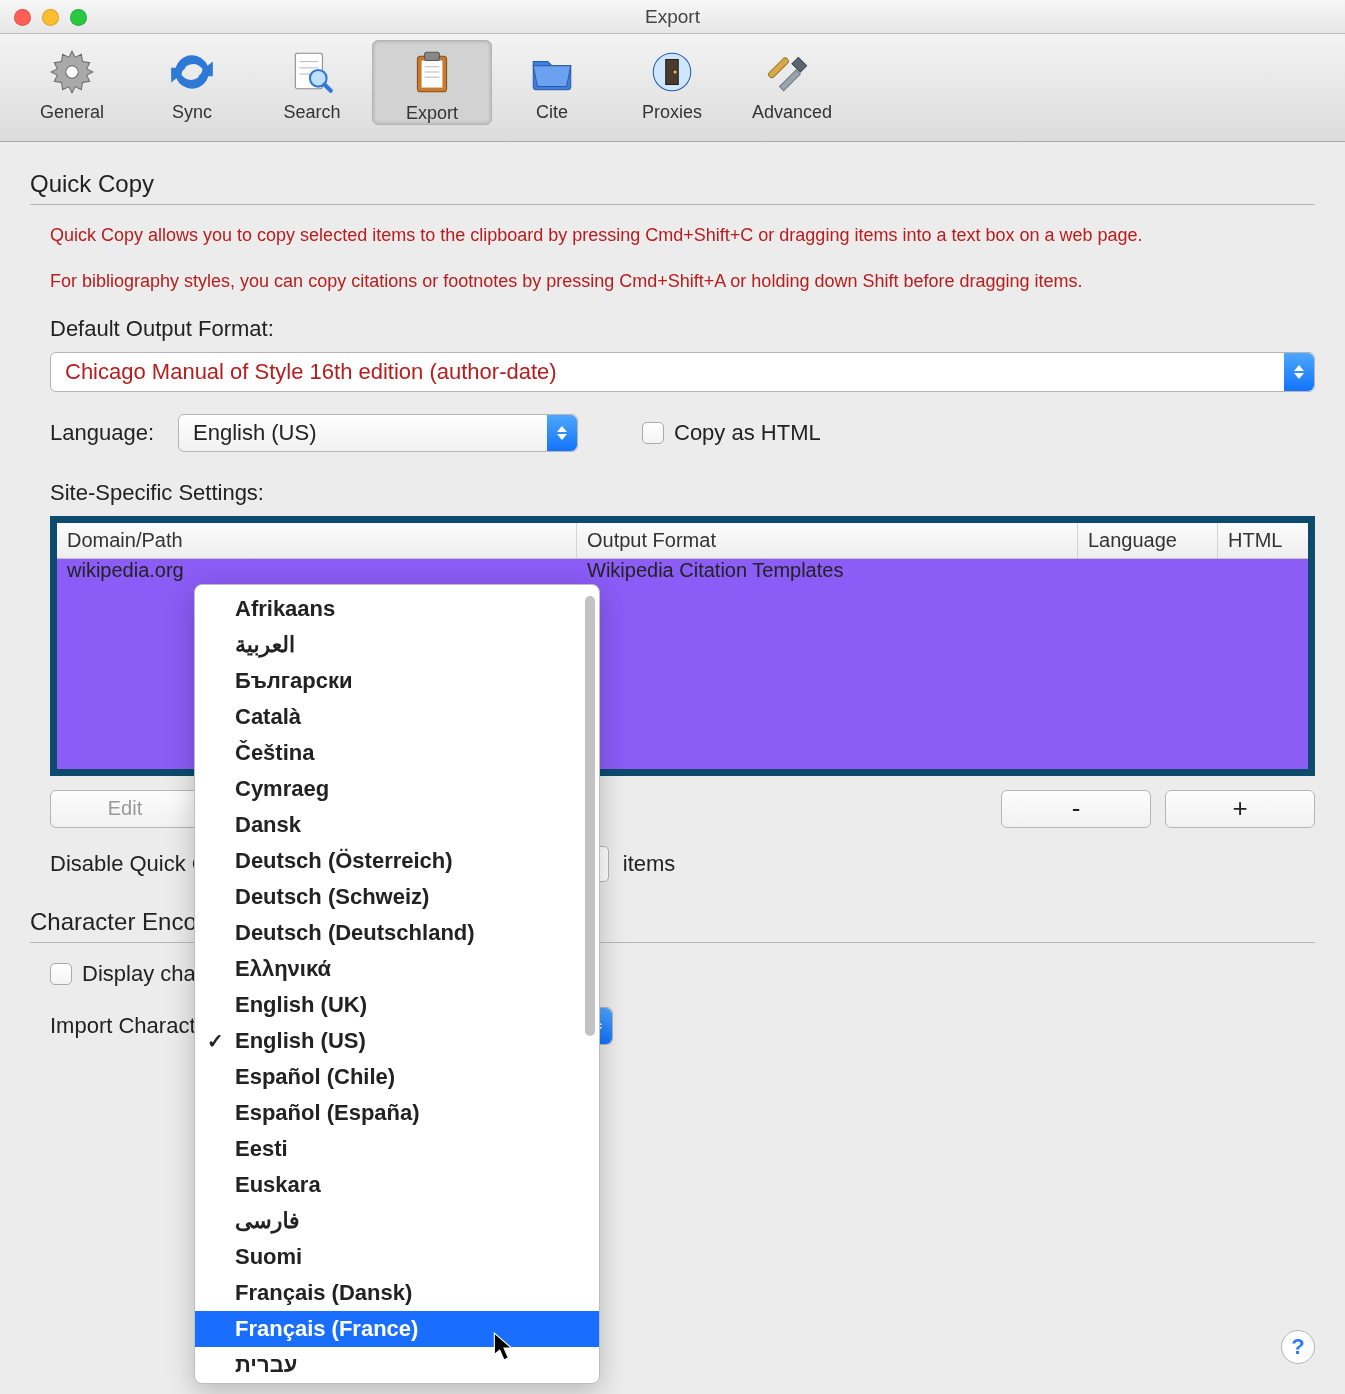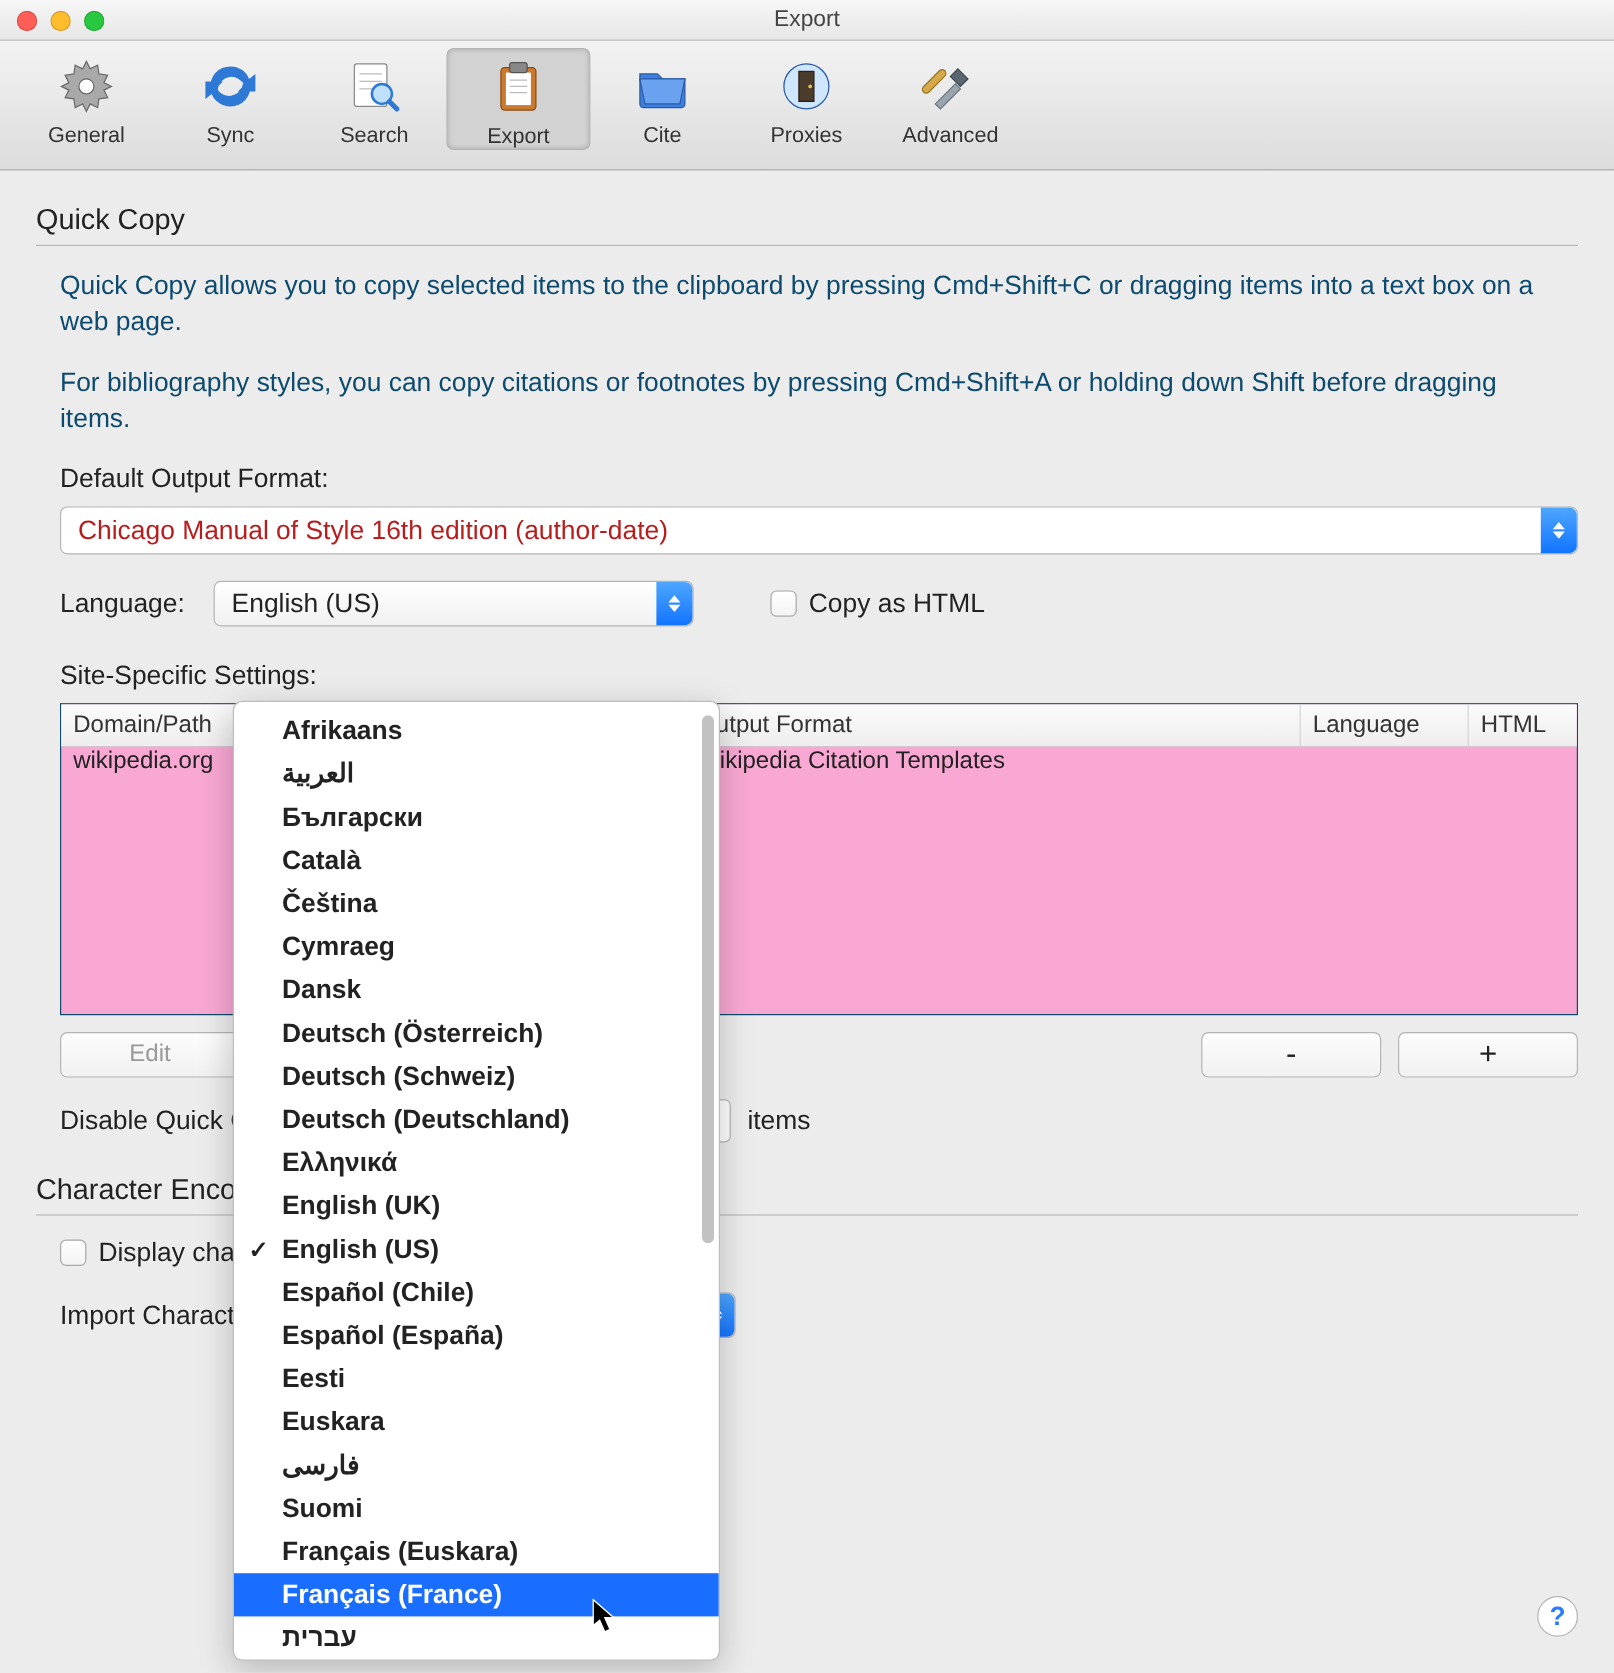--- a/index.html
+++ b/index.html
@@ -19,41 +19,41 @@
   .toolbar { height:108px; background:linear-gradient(#f3f3f3,#dcdcdc); border-bottom:1px solid #a9a9a9; display:flex; align-items:flex-start; padding:6px 12px 0 12px; gap:0; }
   .tool-item { width:120px; display:flex; flex-direction:column; align-items:center; justify-content:flex-start; padding-top:4px; border-radius:6px; }
   .tool-item.selected { background:#d2d2d2; box-shadow:inset 0 0 4px rgba(0,0,0,0.2); border:1px solid #b4b4b4; }
   .tool-icon-wrap { width:56px; height:56px; display:flex; align-items:center; justify-content:center; }
   .tool-label { font-size:18px; color:#333; margin-top:2px; }
 
   
   .content { padding:28px 30px 0 30px; }
   .section-title { font-size:24px; color:#222; margin-bottom:6px; }
   .hr { border:none; border-top:1px solid #b8b8b8; margin:0 0 18px 0; }
-  .para { font-size:22px; color:#0c4a6e; line-height:1.35; margin:0 0 22px 20px; max-width:1250px; }
+  .para { font-size:18px; color:#b91c1c; line-height:1.35; margin:0 0 22px 20px; max-width:1250px; }
   .field-label { font-size:22px; margin:0 0 10px 20px; }
   .field-label-inline { font-size:22px; }
 
   
   .popup-wide { margin:0 0 22px 20px; display:flex; align-items:center; background:#fff; border:1px solid #b5b5b5; border-radius:6px; height:40px; position:relative; box-shadow:inset 0 1px 0 #fff; }
   .popup-wide .popup-text { flex:1; padding:0 14px; font-size:22px; color:#b91c1c; }
   .popup-cap { width:30px; height:100%; background:linear-gradient(#4ea6ff,#1274ff); border-top-right-radius:6px; border-bottom-right-radius:6px; display:flex; flex-direction:column; align-items:center; justify-content:center; gap:2px; }
   .popup-cap .arr { width:0; height:0; }
   .popup-cap .up { border-left:5px solid transparent; border-right:5px solid transparent; border-bottom:6px solid #fff; }
   .popup-cap .down { border-left:5px solid transparent; border-right:5px solid transparent; border-top:6px solid #fff; }
 
   
   .lang-row { display:flex; align-items:center; gap:24px; margin:4px 0 28px 20px; }
   .popup-small { display:flex; align-items:center; background:linear-gradient(#fff,#f1f1f1); border:1px solid #b5b5b5; border-radius:6px; height:38px; width:400px; position:relative; }
   .popup-small .popup-text { flex:1; padding:0 14px; font-size:22px; }
   .mac-checkbox { width:22px; height:22px; border:1px solid #aaa; border-radius:5px; background:linear-gradient(#fff,#f3f3f3); display:inline-block; }
   .chk-row { display:flex; align-items:center; gap:10px; }
 
   
-  .table-wrap { margin:0 0 14px 20px; border:1px solid #0c4a6e; background:#f9a8d4; height:260px; position:relative; }
+  .table-wrap { margin:0 0 14px 20px; border:7px solid #0c4a6e; background:#8b5cf6; height:260px; position:relative; }
   .table-head { display:flex; background:linear-gradient(#fbfbfb,#eeeeee); border-bottom:1px solid #c4c4c4; height:36px; align-items:center; font-size:20px; color:#333; }
   .th { padding:0 10px; border-right:1px solid #d4d4d4; height:100%; display:flex; align-items:center; }
   .th-domain { width:520px; }
   .th-format { flex:1; }
   .th-lang { width:140px; }
   .th-html { width:90px; border-right:none; }
   .table-body { }
   .tr { display:flex; height:32px; font-size:20px; }
   .td-domain { width:520px; padding:0 10px; }
   .td-format { flex:1; padding:0 10px; }
@@ -319,21 +319,21 @@
       <div class="lang-item">
         <span>Euskara</span>
       </div>
       <div class="lang-item">
         <span>فارسی</span>
       </div>
       <div class="lang-item">
         <span>Suomi</span>
       </div>
       <div class="lang-item">
-        <span>Français (Euskara)</span>
+        <span>Français (Dansk)</span>
       </div>
       <div class="lang-item selected">
         <span>Français (France)</span>
       </div>
       <div class="lang-item">
         <span>עברית</span>
       </div>
     </div>
   <div class="lang-menu-scroll">
     <div class="lang-menu-thumb"></div>

